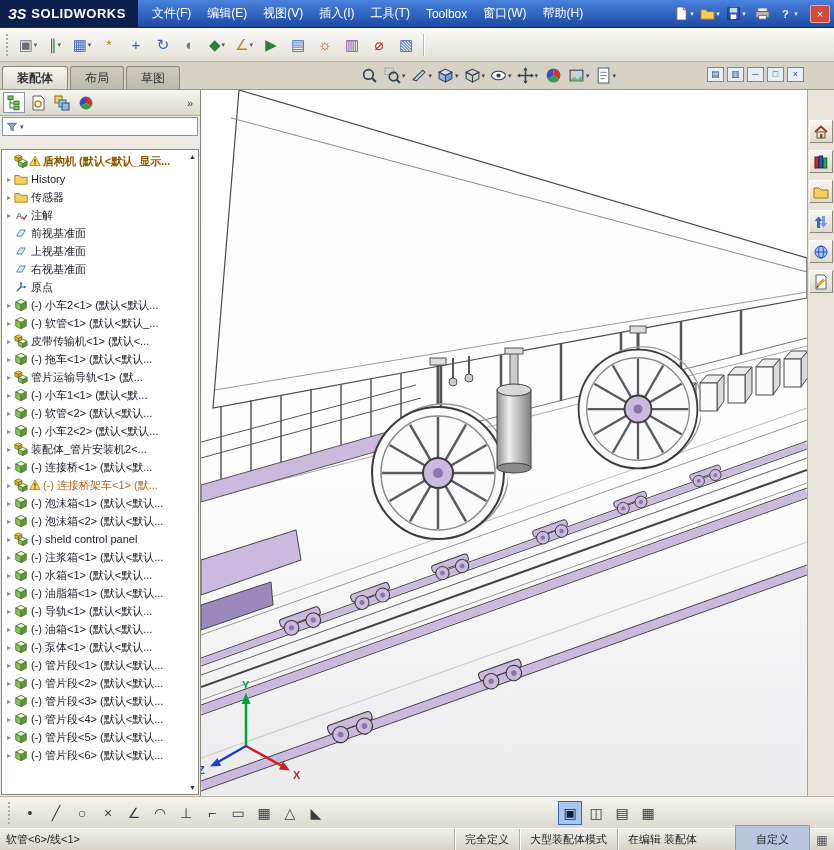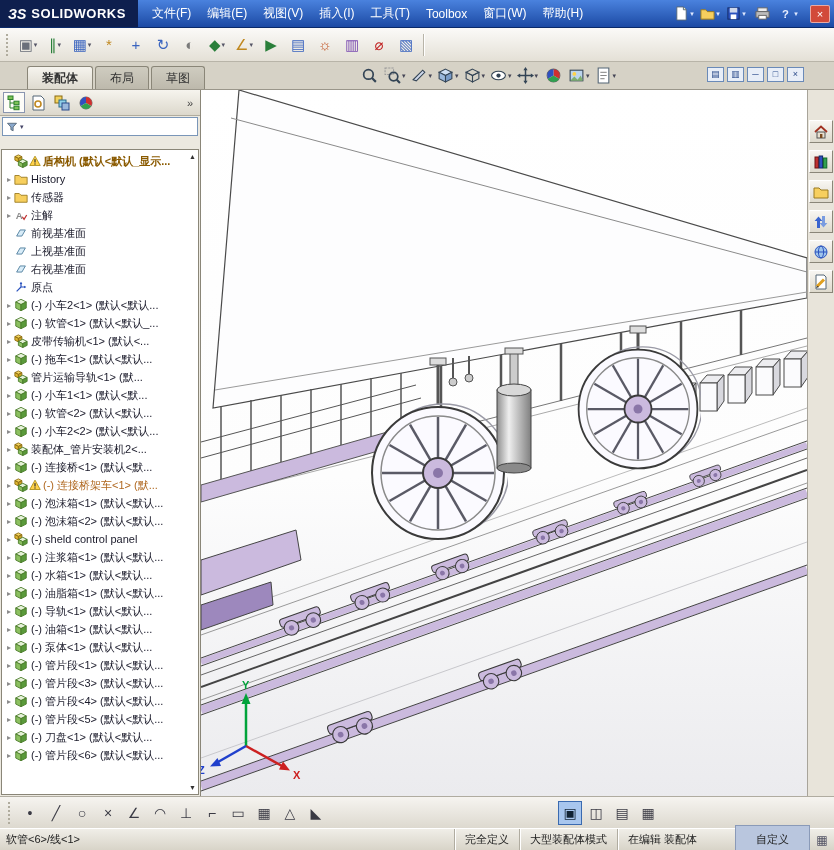--- a/index.html
+++ b/index.html
@@ -394,21 +394,21 @@
           <span class="tglyph">⌀</span>
         </button>
         <button class="tbtn" style="color: rgb(58, 100, 191);">
           <span class="tglyph">▧</span>
         </button>
       </div>
     <span class="tsep"></span>
   </div>
 
   <div class="tabstrip">
-    <div style="display:flex;align-items:center;padding-left:25px;">
+    <div style="display:flex;align-items:center;">
 
     <div class="tab active">
           <span>装配体</span>
         </div>
         <div class="tab">
           <span>布局</span>
         </div>
         <div class="tab">
           <span>草图</span>
         </div>
@@ -775,20 +775,28 @@
 
             <div class="tree-row has-arrow">
               <span class="tw"></span>
               <svg class="ticon">
                 <use href="#sym-part"></use>
               </svg>
 
               <span class="tlabel">(-) 管片段&lt;1&gt; (默认&lt;默认...</span>
             </div>
 
+            <div class="tree-row has-arrow">
+              <span class="tw"></span>
+              <svg class="ticon">
+                <use href="#sym-part"></use>
+              </svg>
+
+              <span class="tlabel">(-) 管片段&lt;2&gt; (默认&lt;默认...</span>
+            </div>
 
             <div class="tree-row has-arrow">
               <span class="tw"></span>
               <svg class="ticon">
                 <use href="#sym-part"></use>
               </svg>
 
               <span class="tlabel">(-) 管片段&lt;3&gt; (默认&lt;默认...</span>
             </div>
 
@@ -803,28 +811,20 @@
 
             <div class="tree-row has-arrow">
               <span class="tw"></span>
               <svg class="ticon">
                 <use href="#sym-part"></use>
               </svg>
 
               <span class="tlabel">(-) 管片段&lt;5&gt; (默认&lt;默认...</span>
             </div>
 
-            <div class="tree-row has-arrow">
-              <span class="tw"></span>
-              <svg class="ticon">
-                <use href="#sym-part"></use>
-              </svg>
-
-              <span class="tlabel">(-) 刀盘&lt;1&gt; (默认&lt;默认...</span>
-            </div>
 
             <div class="tree-row has-arrow">
               <span class="tw"></span>
               <svg class="ticon">
                 <use href="#sym-part"></use>
               </svg>
 
               <span class="tlabel">(-) 管片段&lt;6&gt; (默认&lt;默认...</span>
             </div>
           </div>

